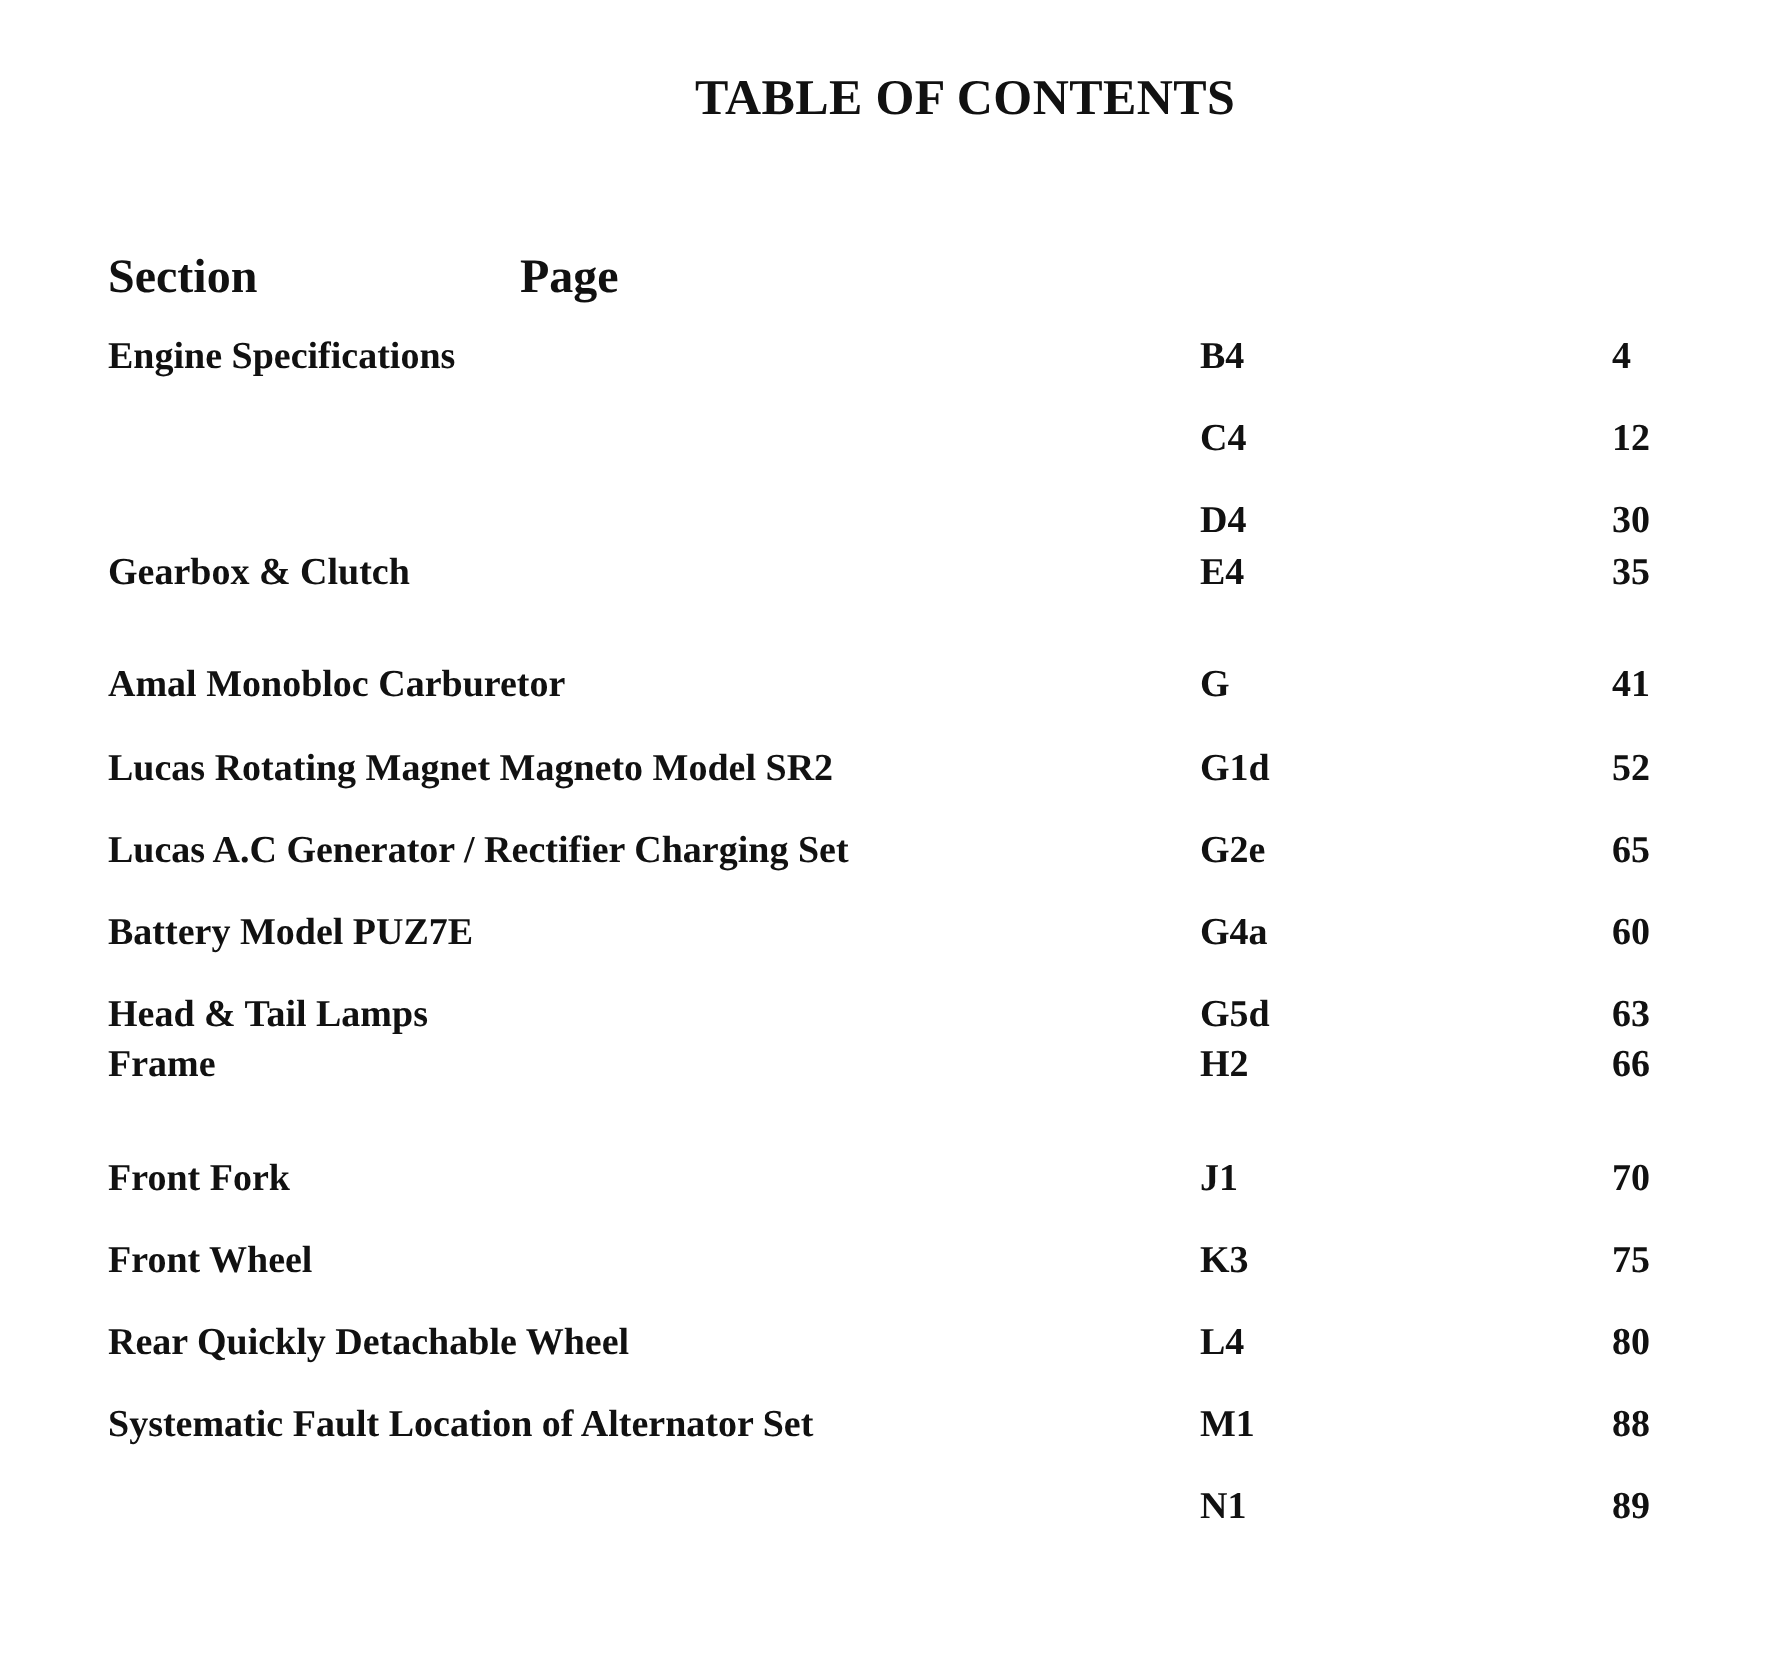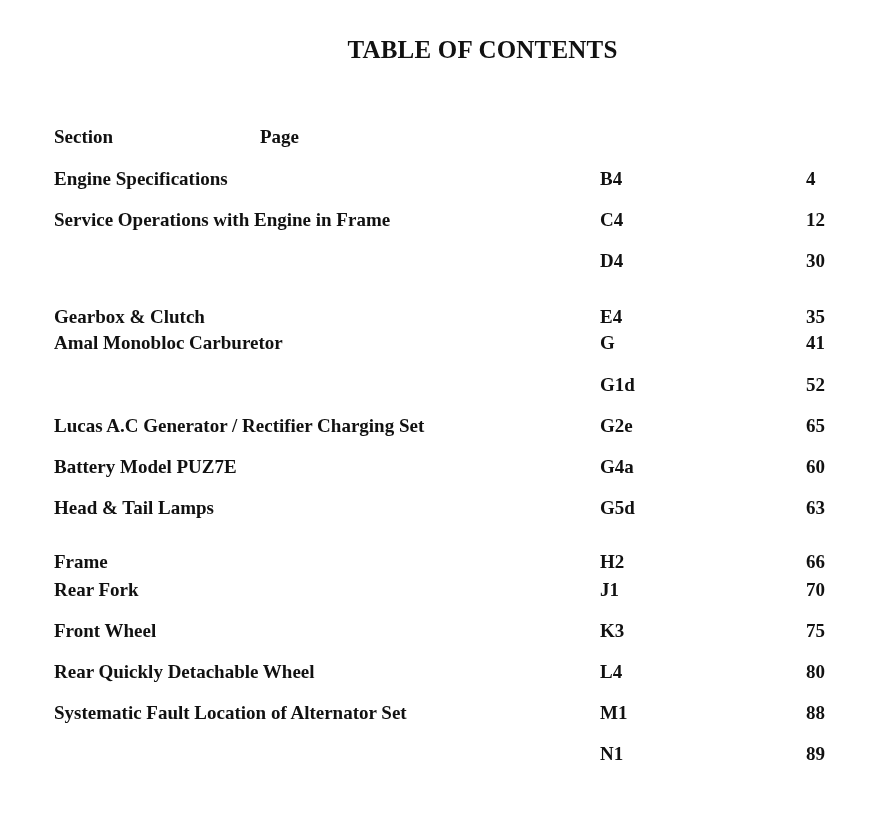--- a/index.html
+++ b/index.html
@@ -1,82 +1,82 @@
 <!DOCTYPE html>
 <html><head>
   <meta charset="utf-8">
   <style>
     html, body { margin: 0; padding: 0; }
     body { width: 883px; height: 839px; background: #ffffff; font-family: "Liberation Serif", "DejaVu Serif", serif; color: #111; font-weight: bold; position: relative; overflow: hidden; }
     .title { position: absolute; top: 36px; left: 0; width: 965px; text-align: center; font-size: 25px; letter-spacing: 0.2px; }
-    .hdr { position: absolute; top: 126px; font-size: 19px; }
+    .hdr { position: absolute; top: 126px; font-size: 24px; }
     .row { position: absolute; left: 0; width: 883px; height: 30px; font-size: 19px; }
     .row span { position: absolute; top: 0; }
     .c1 { left: 54px; }
     .c2 { left: 600px; }
     .c3 { left: 806px; }
   </style>
 </head>
 <body>
 
 <div class="title">TABLE OF CONTENTS</div>
 <div class="hdr" style="left:54px">Section</div>
 <div class="hdr" style="left:260px">Page</div>
 
 <div id="rows">
     <div class="row" style="top: 168px;">
       <span class="c1">Engine Specifications</span>
       <span class="c2">B4</span>
       <span class="c3">4</span>
     </div>
     <div class="row" style="top: 209.1px;">
-      <span class="c1">Service Operations with Engine in Frame</span>
       <span class="c2">C4</span>
       <span class="c3">12</span>
     </div>
     <div class="row" style="top: 250.2px;">
       <span class="c2">D4</span>
       <span class="c3">30</span>
     </div>
-    <div class="row" style="top: 306px;">
+    <div class="row" style="top: 276px;">
       <span class="c1">Gearbox &amp; Clutch</span>
       <span class="c2">E4</span>
       <span class="c3">35</span>
     </div>
     <div class="row" style="top: 332.4px;">
       <span class="c1">Amal Monobloc Carburetor</span>
       <span class="c2">G</span>
       <span class="c3">41</span>
     </div>
     <div class="row" style="top: 373.5px;">
+      <span class="c1">Lucas Rotating Magnet Magneto Model SR2</span>
       <span class="c2">G1d</span>
       <span class="c3">52</span>
     </div>
     <div class="row" style="top: 414.6px;">
       <span class="c1">Lucas A.C Generator / Rectifier Charging Set</span>
       <span class="c2">G2e</span>
       <span class="c3">65</span>
     </div>
     <div class="row" style="top: 455.7px;">
       <span class="c1">Battery Model PUZ7E</span>
       <span class="c2">G4a</span>
       <span class="c3">60</span>
     </div>
     <div class="row" style="top: 496.8px;">
       <span class="c1">Head &amp; Tail Lamps</span>
       <span class="c2">G5d</span>
       <span class="c3">63</span>
     </div>
-    <div class="row" style="top: 551px; text-align: right;">
+    <div class="row" style="top: 522px; text-align: right;">
       <span class="c1">Frame</span>
       <span class="c2">H2</span>
       <span class="c3">66</span>
     </div>
     <div class="row" style="top: 579px;">
-      <span class="c1">Rear Fork</span>
+      <span class="c1">Front Fork</span>
       <span class="c2">J1</span>
       <span class="c3">70</span>
     </div>
     <div class="row" style="top: 620.1px;">
       <span class="c1">Front Wheel</span>
       <span class="c2">K3</span>
       <span class="c3">75</span>
     </div>
     <div class="row" style="top: 661.2px;">
       <span class="c1">Rear Quickly Detachable Wheel</span>

